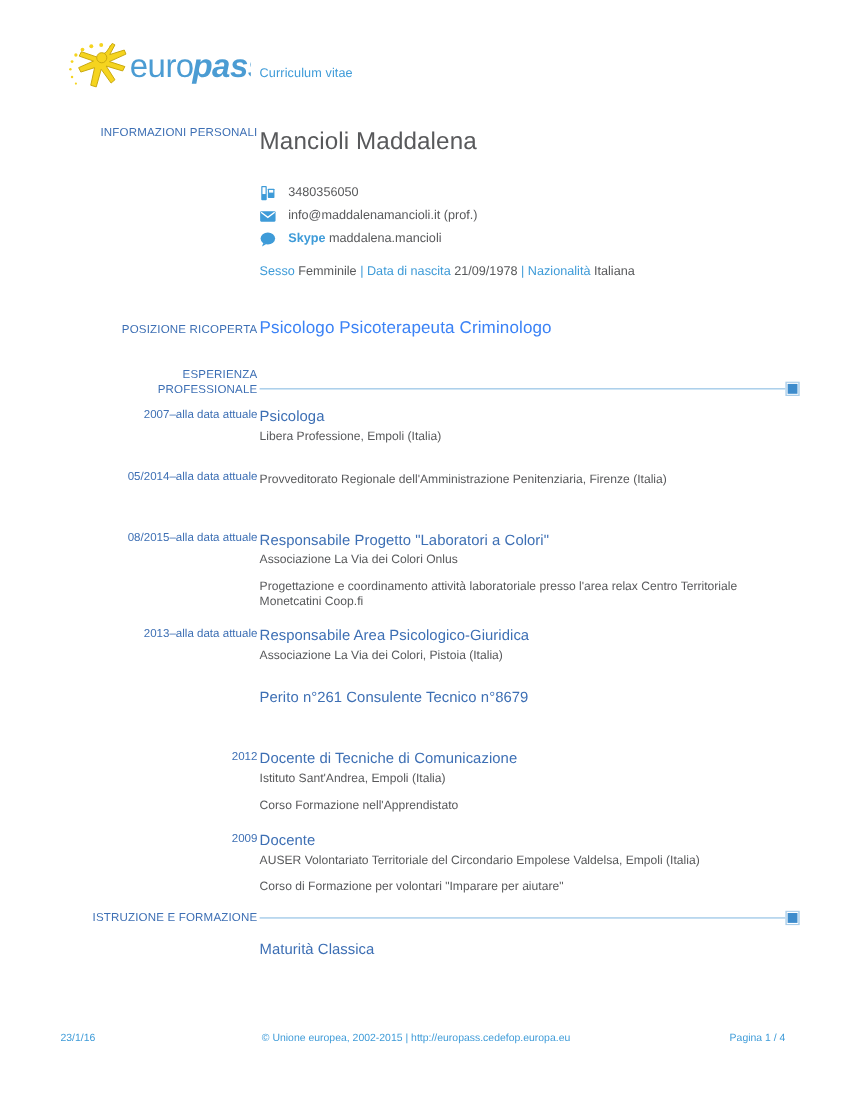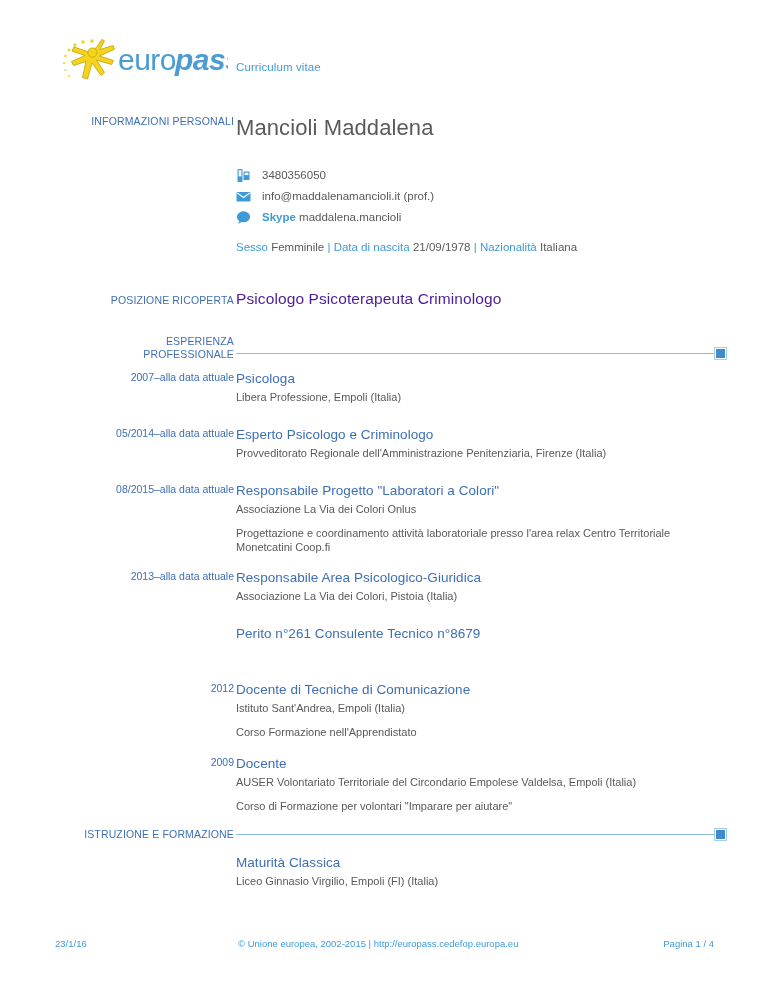--- a/index.html
+++ b/index.html
@@ -72,21 +72,21 @@
 
   .person-name {
     font-size: 22px;
     color: #58595b;
     font-weight: normal;
     letter-spacing: 0.1px;
   }
 
   .position-title {
     font-size: 15.5px;
-    color: #4c1d95;
+    color: #3b82f6;
     letter-spacing: 0.1px;
   }
 
   
   .contact-line {
     position: relative;
     height: 21px;
     font-size: 11.5px;
     color: #58595b;
     line-height: 21px;
@@ -329,21 +329,20 @@
     <div class="entry-date">2007–alla data attuale</div>
     <div class="entry-body">
       <div class="entry-title">Psicologa</div>
       <div class="entry-org">Libera Professione, Empoli (Italia)</div>
     </div>
   </div>
 
   <div class="row" style="top:426px;">
     <div class="entry-date">05/2014–alla data attuale</div>
     <div class="entry-body">
-      <div class="entry-title">Esperto Psicologo e Criminologo</div>
       <div class="entry-org">Provveditorato Regionale dell'Amministrazione Penitenziaria, Firenze (Italia)</div>
     </div>
   </div>
 
   <div class="row" style="top:482px;">
     <div class="entry-date">08/2015–alla data attuale</div>
     <div class="entry-body">
       <div class="entry-title">Responsabile Progetto "Laboratori a Colori"</div>
       <div class="entry-org">Associazione La Via dei Colori Onlus</div>
       <div class="entry-desc">Progettazione e coordinamento attività laboratoriale presso l'area relax Centro Territoriale Monetcatini Coop.fi</div>
@@ -388,21 +387,20 @@
     <div class="divider" style="top:1px;">
       <div class="line"></div>
       <div class="sq"></div>
     </div>
   </div>
 
   <div class="row" style="top:854px;">
     <div class="entry-date"></div>
     <div class="entry-body">
       <div class="entry-title">Maturità Classica</div>
-      <div class="entry-org">Liceo Ginnasio Virgilio, Empoli (FI) (Italia)</div>
     </div>
   </div>
 
   <div class="footer">
     <div class="footer-date">23/1/16</div>
     <div class="footer-center">© Unione europea, 2002-2015 | http://europass.cedefop.europa.eu</div>
     <div class="footer-page">Pagina 1 / 4</div>
   </div>
 
 </div>

